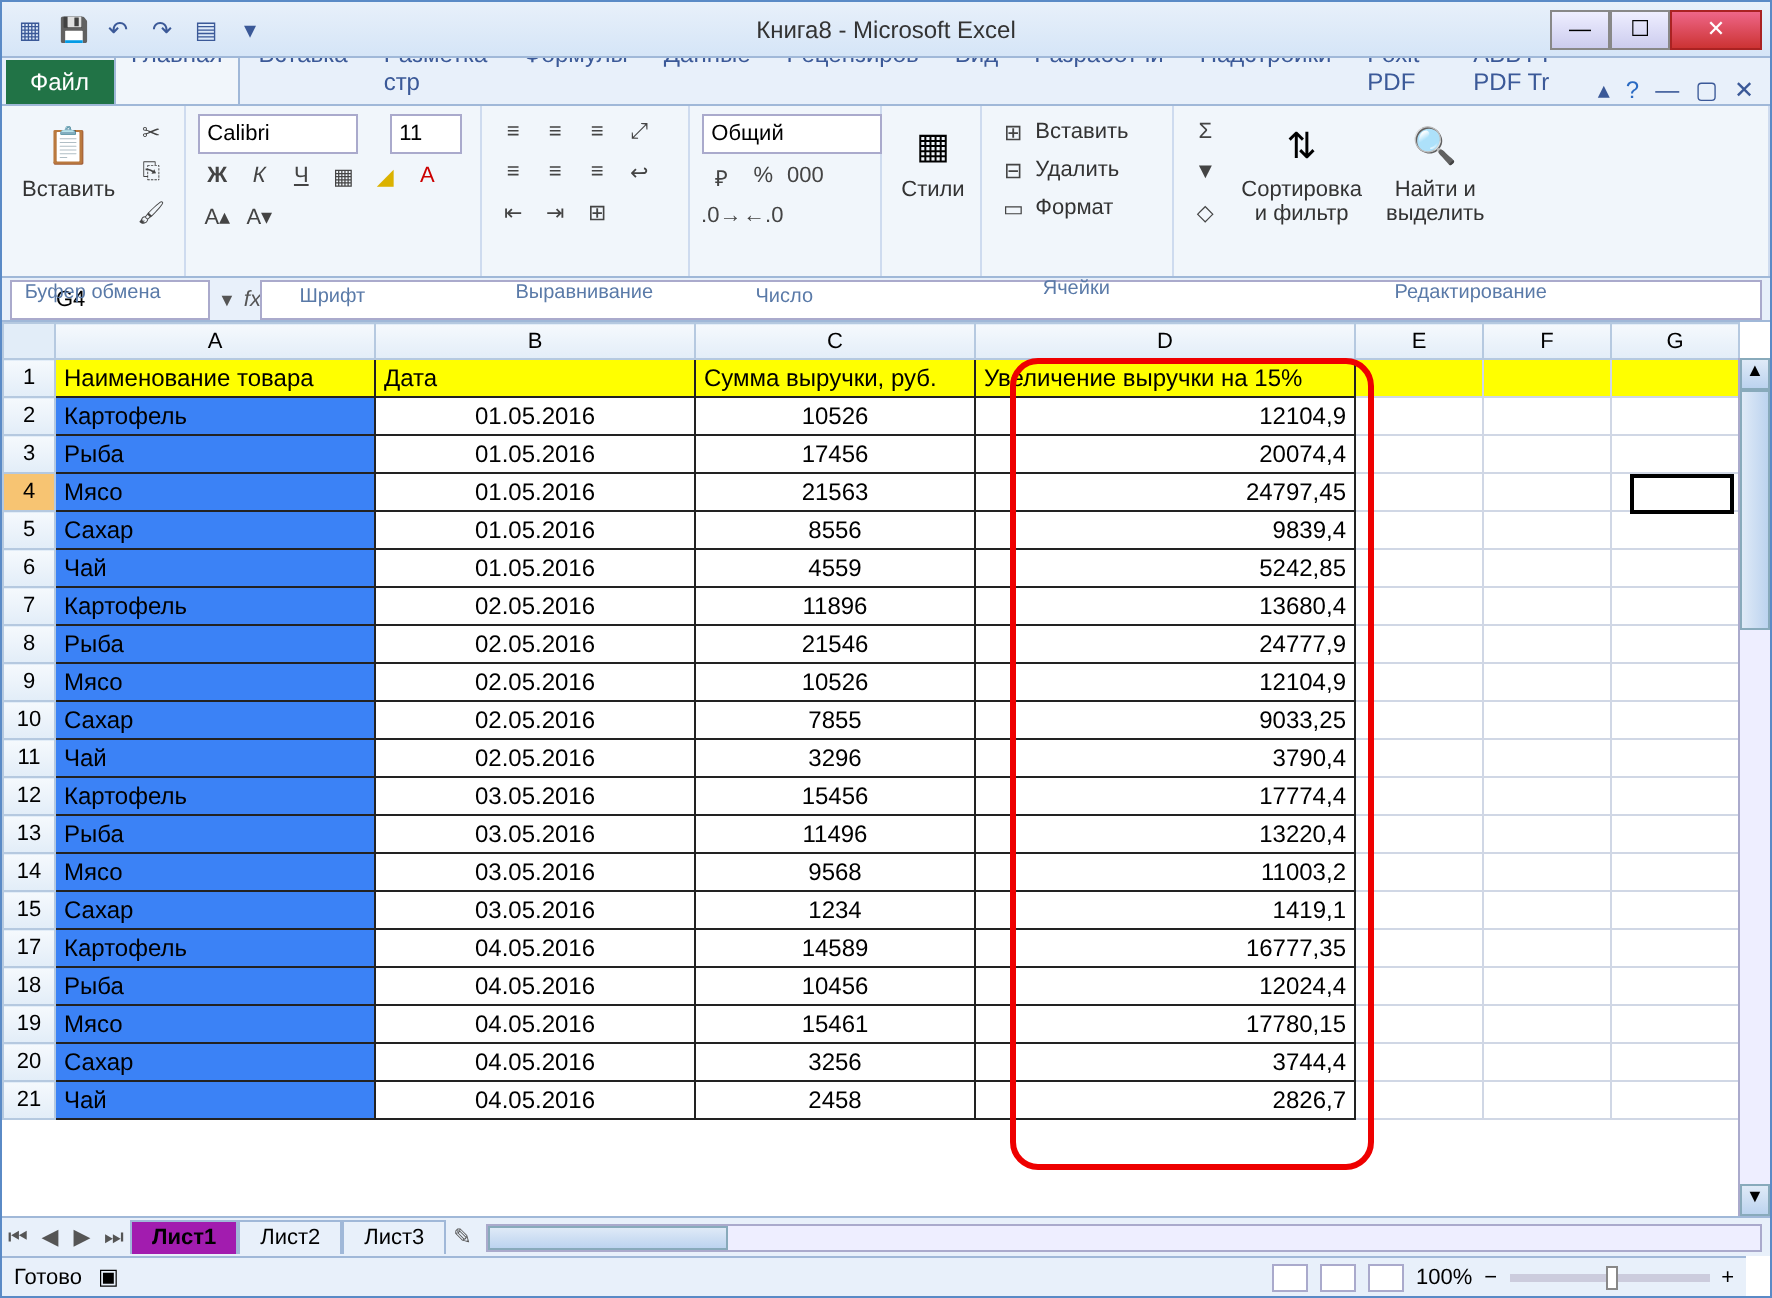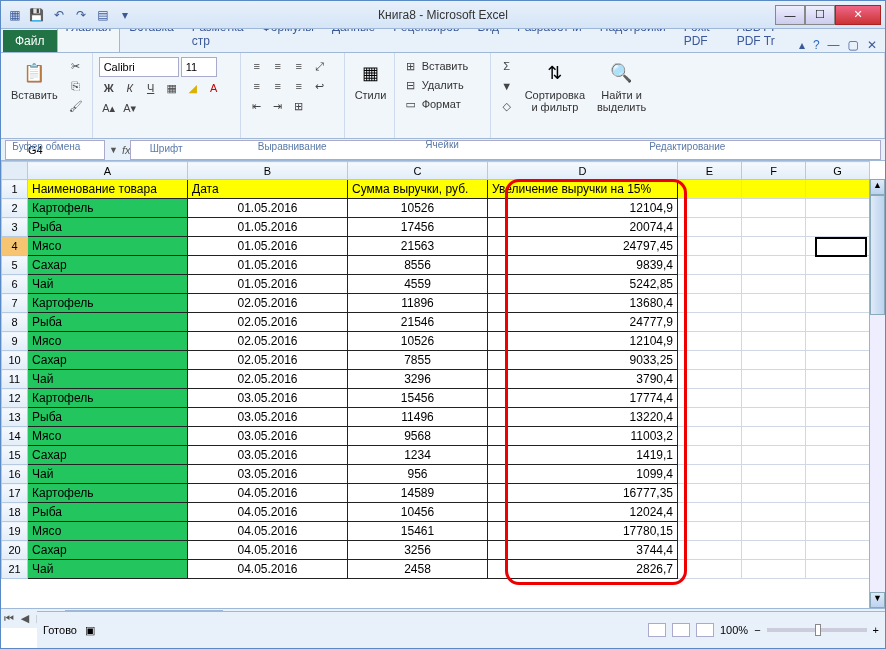--- a/index.html
+++ b/index.html
@@ -26,21 +26,21 @@
 
 .ribbon { height: 86px; background: #f1f6fb; border-bottom: 1px solid #a0b8d8; display: flex; }
 .ribbon-group { border-right: 1px solid #cedbef; display: flex; flex-direction: column; padding: 2px 6px 0 6px; }
 .group-content { flex: 1; display: flex; align-items: flex-start; gap: 4px; padding-top: 2px; }
 .group-label { text-align: center; font-size: 10px; color: #5a7aa8; padding: 2px 0; position: relative; margin-top: 24px; }
 .big-btn { display: flex; flex-direction: column; align-items: center; gap: 2px; cursor: pointer; padding: 2px 4px; }
 .big-icon { width: 28px; height: 28px; display: flex; align-items: center; justify-content: center; font-size: 18px; }
 .btn-label { font-size: 11px; color: #333; text-align: center; line-height: 1.1; }
 .col3 { display: flex; flex-direction: column; gap: 2px; }
 .small-btn { width: 20px; height: 18px; display: flex; align-items: center; justify-content: center; font-size: 11px; cursor: pointer; color: #444; }
-.font-row { display: flex; gap: 2px; align-items: center; }
+.font-row { display: flex; gap: 16px; align-items: center; }
 .font-select { width: 80px; height: 20px; border: 1px solid #aac; background: #fff; padding: 0 4px; font-size: 11px; }
 .size-select { width: 36px; height: 20px; border: 1px solid #aac; background: #fff; padding: 0 4px; font-size: 11px; }
 .num-select { width: 90px; height: 20px; border: 1px solid #aac; background: #fff; padding: 0 4px; font-size: 11px; }
 .rb-row { display: flex; gap: 1px; }
 
 
 .formula-bar { height: 22px; background: #e8f0fa; display: flex; align-items: center; border-bottom: 1px solid #a0b8d8; }
 .name-box { width: 100px; height: 20px; background: #fff; border: 1px solid #aac; margin: 0 4px; display: flex; align-items: center; padding: 0 22px; font-size: 11px; }
 .fx-area { display: flex; align-items: center; gap: 4px; }
 .fx-label { font-style: italic; color: #555; }
@@ -54,42 +54,42 @@
 .grid th.row-h.sel { background: #f7c472; }
 .grid th.corner { background: #e2edf8; border: 1px solid #b5c9e0; width: 26px; }
 .grid td { border: 1px solid #222; font-size: 12px; padding: 0 4px; height: 19px; overflow: hidden; white-space: nowrap; }
 .col-A { width: 160px; }
 .col-B { width: 160px; }
 .col-C { width: 140px; }
 .col-D { width: 190px; }
 .col-E { width: 64px; }
 .col-F { width: 64px; }
 .col-G { width: 64px; }
-td.c-name { background: #22c55e; }
+td.c-name { background: #3b82f6; }
 td.c-date { text-align: center; }
 td.c-sum { text-align: center; }
 td.c-inc { text-align: right; }
 td.c-empty { border: 1px solid #d0d7e5; }
 tr.header-row td { background: #ffff00; font-weight: normal; }
 tr.sel-row td {  }
 .active-cell { position: absolute; border: 2px solid #000; pointer-events: none; }
 
 
 .red-highlight { position: absolute; border: 3px solid #e00; border-radius: 14px; pointer-events: none; }
 
 
 .sheet-tabs-bar { position: absolute; bottom: 20px; left: 0; right: 0; height: 20px; background: #e8f0fa; display: flex; align-items: center; border-top: 1px solid #a0b8d8; font-size: 11px; }
 .nav-btn { width: 16px; text-align: center; color: #555; cursor: pointer; }
 .sheet-tab { padding: 2px 10px; background: #e8f0fa; border: 1px solid #a0b8d8; border-bottom: none; cursor: pointer; margin-top: -1px; }
 .sheet-tab.active { background: #a21caf; font-weight: bold; }
 .hscroll { flex: 1; margin: 0 4px; height: 14px; background: #eef; border: 1px solid #aac; position: relative; }
 .hscroll-thumb { position: absolute; left: 0; top: 0; bottom: 0; width: 120px; background: linear-gradient(#dfeaf7,#bcd3ef); border: 1px solid #8ab; }
 
 
-.status-bar { position: absolute; bottom: 0; left: 0; right: 0; height: 37px; background: #e8f0fa; border-top: 1px solid #a0b8d8; display: flex; align-items: center; font-size: 11px; padding: 0 6px; gap: 8px; margin-left: 36px; }
+.status-bar { position: absolute; bottom: 0; left: 0; right: 12px; height: 20px; background: #e8f0fa; border-top: 1px solid #a0b8d8; display: flex; align-items: center; font-size: 11px; padding: 0 6px; gap: 8px; }
 .status-right { margin-left: auto; display: flex; align-items: center; gap: 6px; }
 .view-btn { width: 18px; height: 14px; border: 1px solid #aac; background: #fff; cursor: pointer; }
 .zoom-slider { width: 100px; height: 4px; background: #ccd; position: relative; }
 .zoom-thumb { position: absolute; left: 48px; top: -4px; width: 6px; height: 12px; background: #fff; border: 1px solid #888; }
 .vscroll { position: absolute; right: 0; top: 178px; bottom: 40px; width: 16px; background: #eef; border-left: 1px solid #aac; }
 .vscroll-btn { height: 16px; background: linear-gradient(#dfeaf7,#bcd3ef); border: 1px solid #8ab; text-align: center; font-size: 9px; cursor: pointer; }
 .vscroll-thumb { position: absolute; top: 16px; left: 0; right: 0; height: 120px; background: linear-gradient(90deg,#dfeaf7,#bcd3ef); border: 1px solid #8ab; }
 </style>
 </head>
 <body>
@@ -196,20 +196,35 @@
       </div>
       <div class="rb-row">
         <div class="small-btn">⇤</div>
         <div class="small-btn">⇥</div>
         <div class="small-btn">⊞</div>
       </div>
     </div>
     <div class="group-label">Выравнивание</div>
   </div>
 
+  <div class="ribbon-group" style="width:96px;">
+    <div class="group-content" style="flex-direction:column; gap:2px;">
+      <input class="num-select" value="Общий" style="">
+      <div class="rb-row">
+        <div class="small-btn">₽</div>
+        <div class="small-btn">%</div>
+        <div class="small-btn">000</div>
+      </div>
+      <div class="rb-row">
+        <div class="small-btn">.0→</div>
+        <div class="small-btn">←.0</div>
+      </div>
+    </div>
+    <div class="group-label">Число</div>
+  </div>
 
   <div class="ribbon-group" style="width:50px;">
     <div class="group-content">
       <div class="big-btn">
         <div class="big-icon">▦</div>
         <div class="btn-label">Стили</div>
       </div>
     </div>
     <div class="group-label">&nbsp;</div>
   </div>
@@ -420,30 +435,20 @@
           <th class="row-h">15</th>
           <td class="c-name col-A">Сахар</td>
           <td class="c-date col-B">03.05.2016</td>
           <td class="c-sum col-C">1234</td>
           <td class="c-inc col-D">1419,1</td>
           <td class="c-empty col-E"></td>
           <td class="c-empty col-F"></td>
           <td class="c-empty col-G"></td>
         </tr>
         <tr>
-          <th class="row-h">16</th>
-          <td class="c-name col-A">Чай</td>
-          <td class="c-date col-B">03.05.2016</td>
-          <td class="c-sum col-C">956</td>
-          <td class="c-inc col-D">1099,4</td>
-          <td class="c-empty col-E"></td>
-          <td class="c-empty col-F"></td>
-          <td class="c-empty col-G"></td>
-        </tr>
-        <tr>
           <th class="row-h">17</th>
           <td class="c-name col-A">Картофель</td>
           <td class="c-date col-B">04.05.2016</td>
           <td class="c-sum col-C">14589</td>
           <td class="c-inc col-D">16777,35</td>
           <td class="c-empty col-E"></td>
           <td class="c-empty col-F"></td>
           <td class="c-empty col-G"></td>
         </tr>
         <tr>

